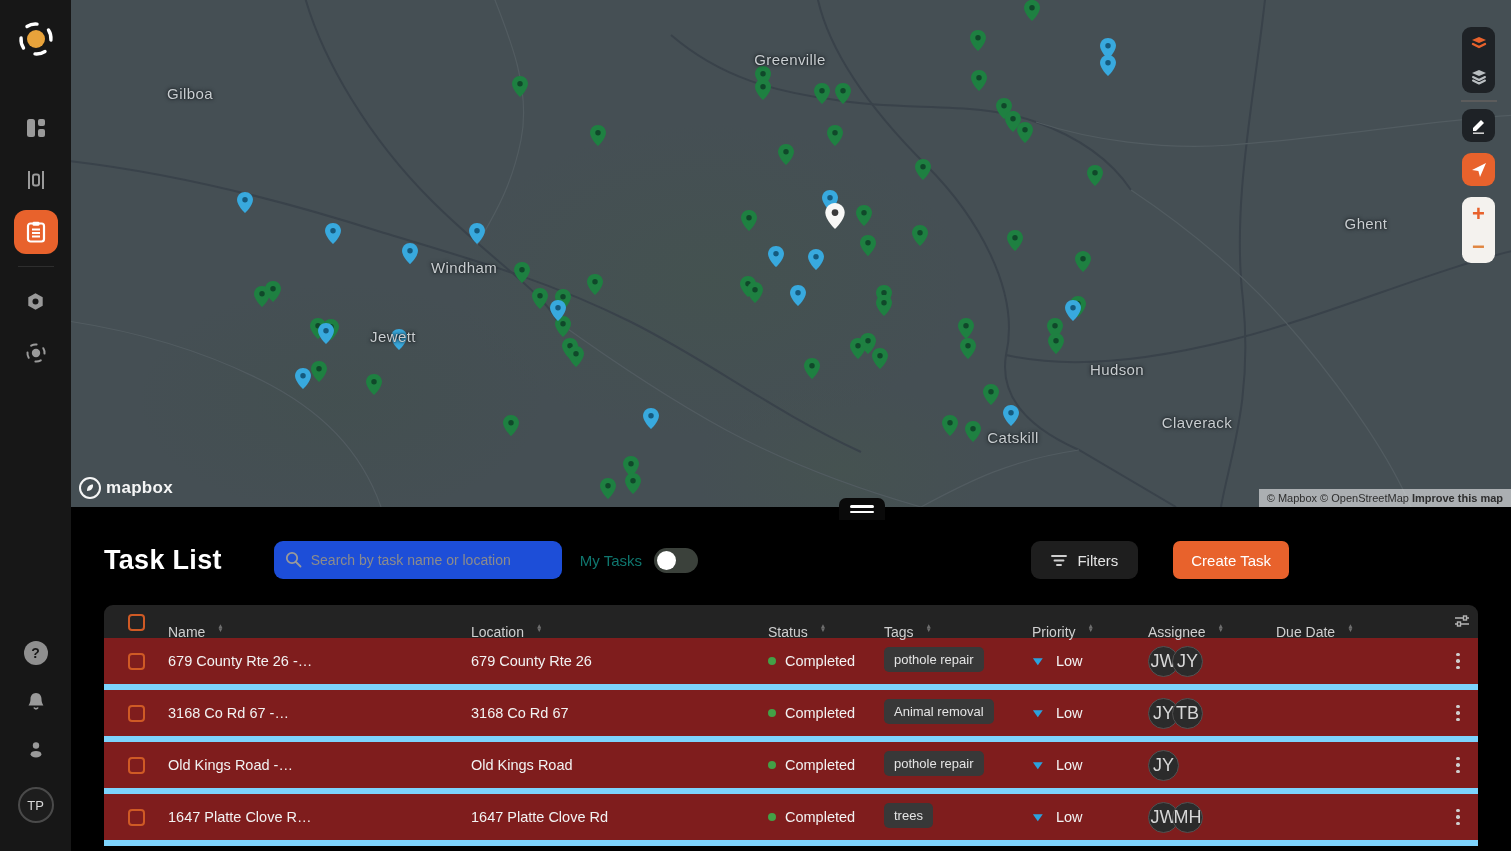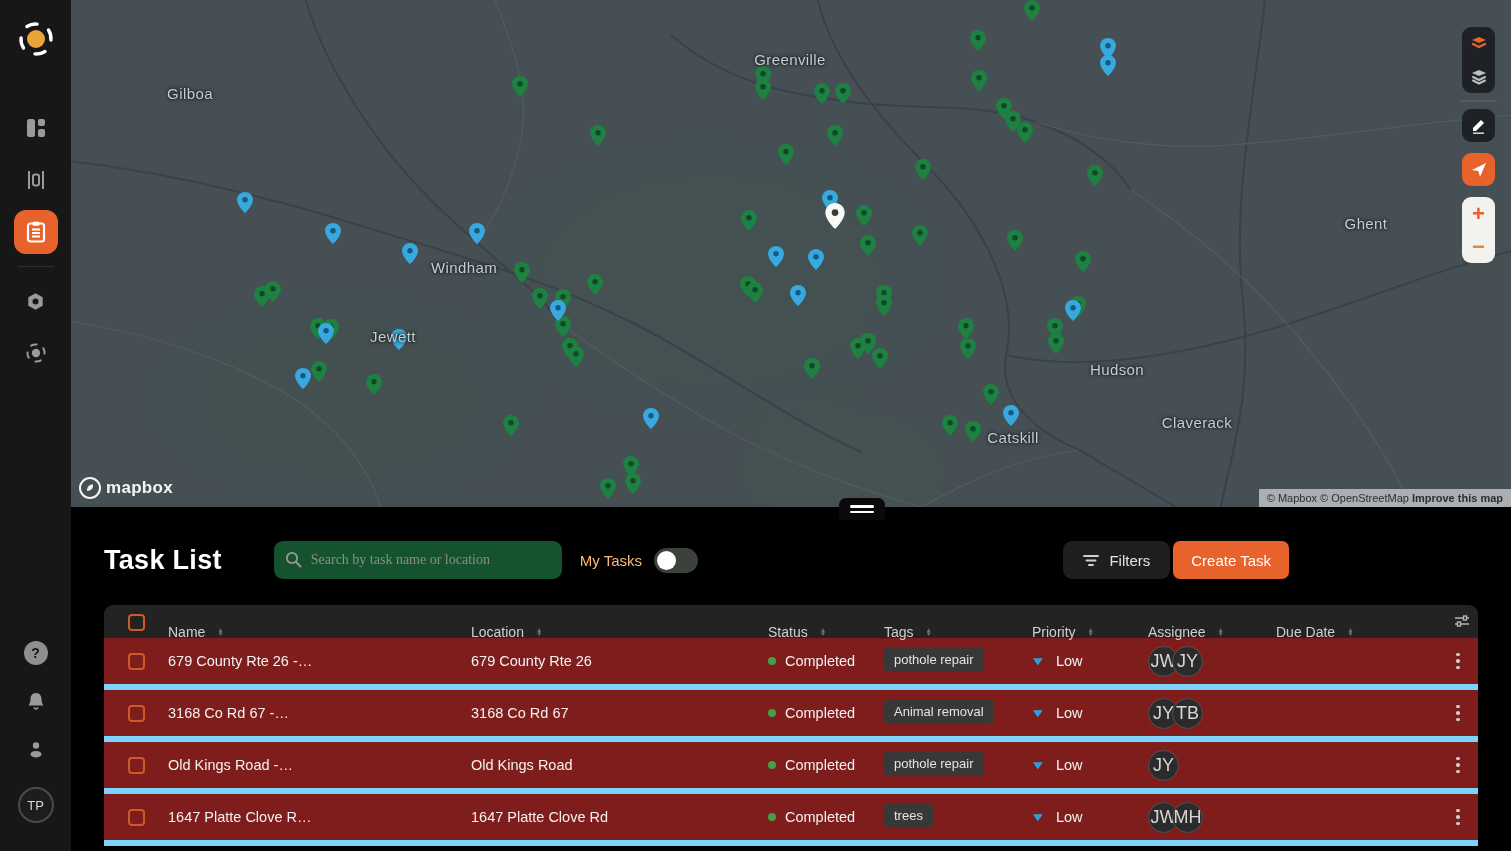--- a/index.html
+++ b/index.html
@@ -37,36 +37,36 @@
   .ctrl-group-light { background:#f4f2ee; border-radius:9px; width:33px; display:flex; flex-direction:column; overflow:hidden; }
   .zoom-glyph { color:#e8622c; font-size:22px; font-weight:bold; line-height:1; }
   .drag-handle { position:absolute; left:697px; top:491px; width:46px; height:22px; background:#0a0a0a; border-radius:7px 7px 0 0; display:flex; flex-direction:column; align-items:center; justify-content:center; gap:3px; cursor:grab; z-index:6; }
   .drag-handle span { display:block; width:24px; height:2.5px; background:#fff; border-radius:2px; }
 
   
   .panel { position:absolute; left:71px; top:507px; width:1252px; height:344px; background:#000; z-index:10; }
   .panel-header { display:flex; align-items:center; padding:0 34px 0 33px; height:74px; margin-top:16px; }
   .panel-title { color:#fff; font-size:27px; font-weight:bold; letter-spacing:.3px; }
   .search-wrap { position:relative; margin-left:52px; }
-  .search-wrap input { width:288px; height:38px; background:#14532d; border:none; border-radius:9px; color:#e8e8e8; font-size:14px; padding:0 12px 0 37px; outline:none; font-family:Liberation Serif, serif; }
+  .search-wrap input { width:288px; height:38px; background:#1d4ed8; border:none; border-radius:9px; color:#e8e8e8; font-size:14px; padding:0 12px 0 37px; outline:none; font-family:Liberation Sans, sans-serif; }
   .search-wrap input::placeholder { color:#8c8c8c; }
   .search-icon { position:absolute; left:11px; top:10px; }
   .mytasks { display:flex; align-items:center; gap:12px; margin-left:18px; }
-  .mytasks-label { color:#fdba74; font-size:15px; }
+  .mytasks-label { color:#0f766e; font-size:15px; }
   .toggle { width:44px; height:25px; background:#3b413b; border-radius:13px; position:relative; cursor:pointer; }
   .toggle .knob { position:absolute; left:3px; top:3px; width:19px; height:19px; border-radius:50%; background:#fff; }
-  .header-actions { margin-left:auto; display:flex; gap:3px; }
+  .header-actions { margin-left:auto; display:flex; gap:35px; }
   .btn-filters { display:flex; align-items:center; gap:10px; background:#1e1e1e; border:none; border-radius:9px; height:38px; padding:0 20px; color:#e3e3e3; font-size:15px; cursor:pointer; font-family:"Liberation Sans", sans-serif; }
   .btn-create { background:#e8622c; border:none; border-radius:7px; height:38px; padding:0 18px; color:#fff; font-size:15px; cursor:pointer; font-family:"Liberation Sans", sans-serif; }
 
   
   .table { margin:8px 33px 0 33px; width:1374px; }
   .t-grid { display:grid; grid-template-columns:40px 303px 297px 116px 148px 116px 128px 1fr 40px; align-items:center; padding-left:24px; padding-right:8px; }
   .t-head { background:#232323; border-radius:9px 9px 0 0; height:33px; color:#cfcfcf; font-size:14px; }
-  .t-head .hcell { display:flex; align-items:center; gap:12px;margin-top:19px; }
+  .t-head .hcell { display:flex; gap:12px;margin-top:19px; }
   .sort { display:flex; flex-direction:column; line-height:4.2px; font-size:6.5px; color:#6d6d6d; cursor:pointer; }
   .t-row { height:52px; border-bottom:6px solid #7dd3fc; color:#f2f2f2; font-size:14.5px; background:#7f1d1d; }
   .checkbox { width:17px; height:17px; border:2px solid #cf5a25; border-radius:4px; background:transparent; cursor:pointer; }
   .status { display:flex; align-items:center; gap:9px; }
   .status-dot { width:8px; height:8px; border-radius:50%; background:#43a047; }
   .tag-chip { display:inline-block; background:#383838; color:#e4e4e4; font-size:13px; padding:5px 10px; border-radius:5px; max-width:140px; overflow:hidden; text-overflow:ellipsis; white-space:nowrap; }
   .priority { display:flex; align-items:center; gap:12px; }
   .chev { color:#2ba2dd; font-size:12px; font-weight:bold; transform:scaleX(1.4); cursor:pointer; }
   .avatars { display:flex; }
   .av { width:31px; height:31px; border-radius:50%; background:#2b2b2b; border:1.5px solid #525252; color:#d6d6d6; font-size:18px; display:flex; align-items:center; justify-content:center; }

